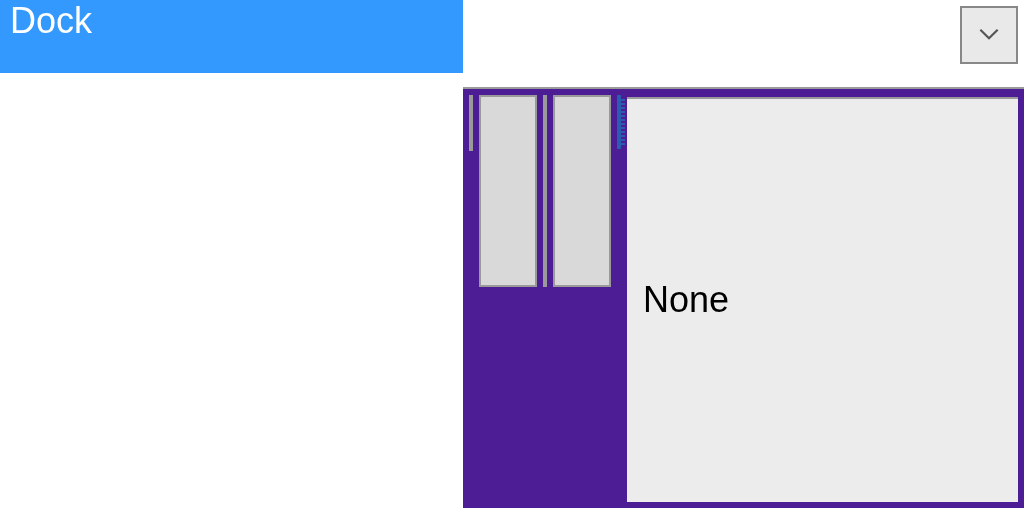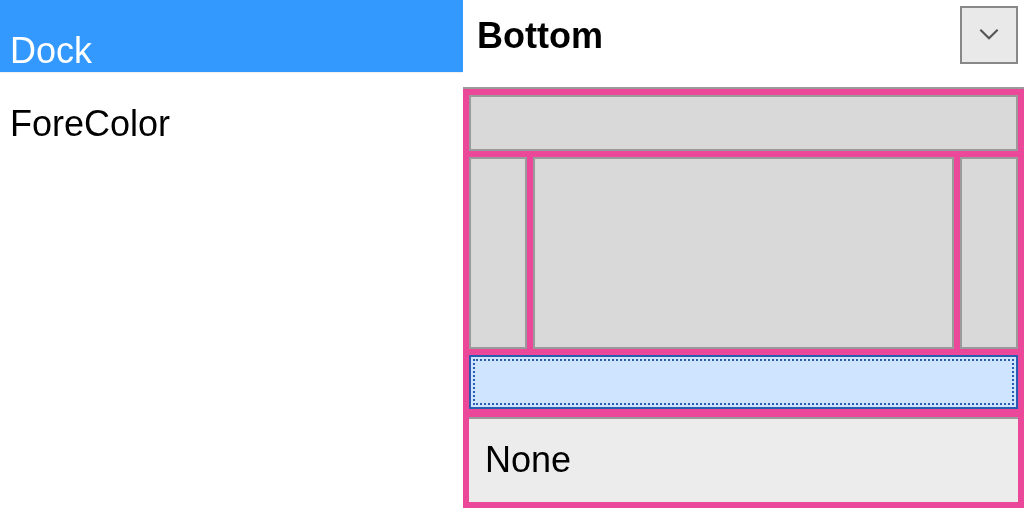--- a/index.html
+++ b/index.html
@@ -26,21 +26,21 @@
       width: 561px;
       display: flex;
       flex-direction: column;
       position: relative;
     }
 
     .prop-row {
       height: 72.57px;
       border-bottom: 1px solid #f0f0f0;
       display: flex;
-      align-items: flex-end;
+      align-items: flex-start;
       padding-left: 10px;
       color: #000;
       cursor: default;
       user-select: none;
     }
     .prop-row:last-child { border-bottom: none; }
     .prop-row.selected {
       background: #3399ff;
       color: #fff;
     }
@@ -69,24 +69,24 @@
     }
     .dd-btn svg { width: 26px; height: 26px; }
 
     
     .dock-panel {
       position: absolute;
       top: 72.57px;
       left: 0;
       right: 0;
       bottom: 0;
-      background: #ec4899;
+      background: #4c1d95;
       border-top: 2px solid #9a9a9a;
       display: flex;
-      flex-direction: column;
+      flex-direction: row;
       padding: 6px;
       gap: 6px;
       margin-top: 14px;
     }
     .dock-top {
       height: 56px;
       background: #d9d9d9;
       border: 2px solid #9a9a9a;
       cursor: pointer;
     }
@@ -136,29 +136,23 @@
 
   </style>
 </head>
 <body>
 
 <div class="grid">
   <div class="col-names">
     <div class="prop-row selected">
       <span>Dock</span>
     </div>
-    <div class="prop-row">
-      <span>ForeColor</span>
-    </div>
   </div>
 
   <div class="col-values">
-    <div class="value-row">
-      <span>Bottom</span>
-    </div>
     <div class="dd-btn">
       <span>
         <svg viewBox="0 0 24 24">
             <path d="M4 8 L12 16 L20 8" fill="none" stroke="#555" stroke-width="2"></path>
           </svg>
       </span>
     </div>
 
     <div class="dock-panel">
       <div class="dock-top"></div>

